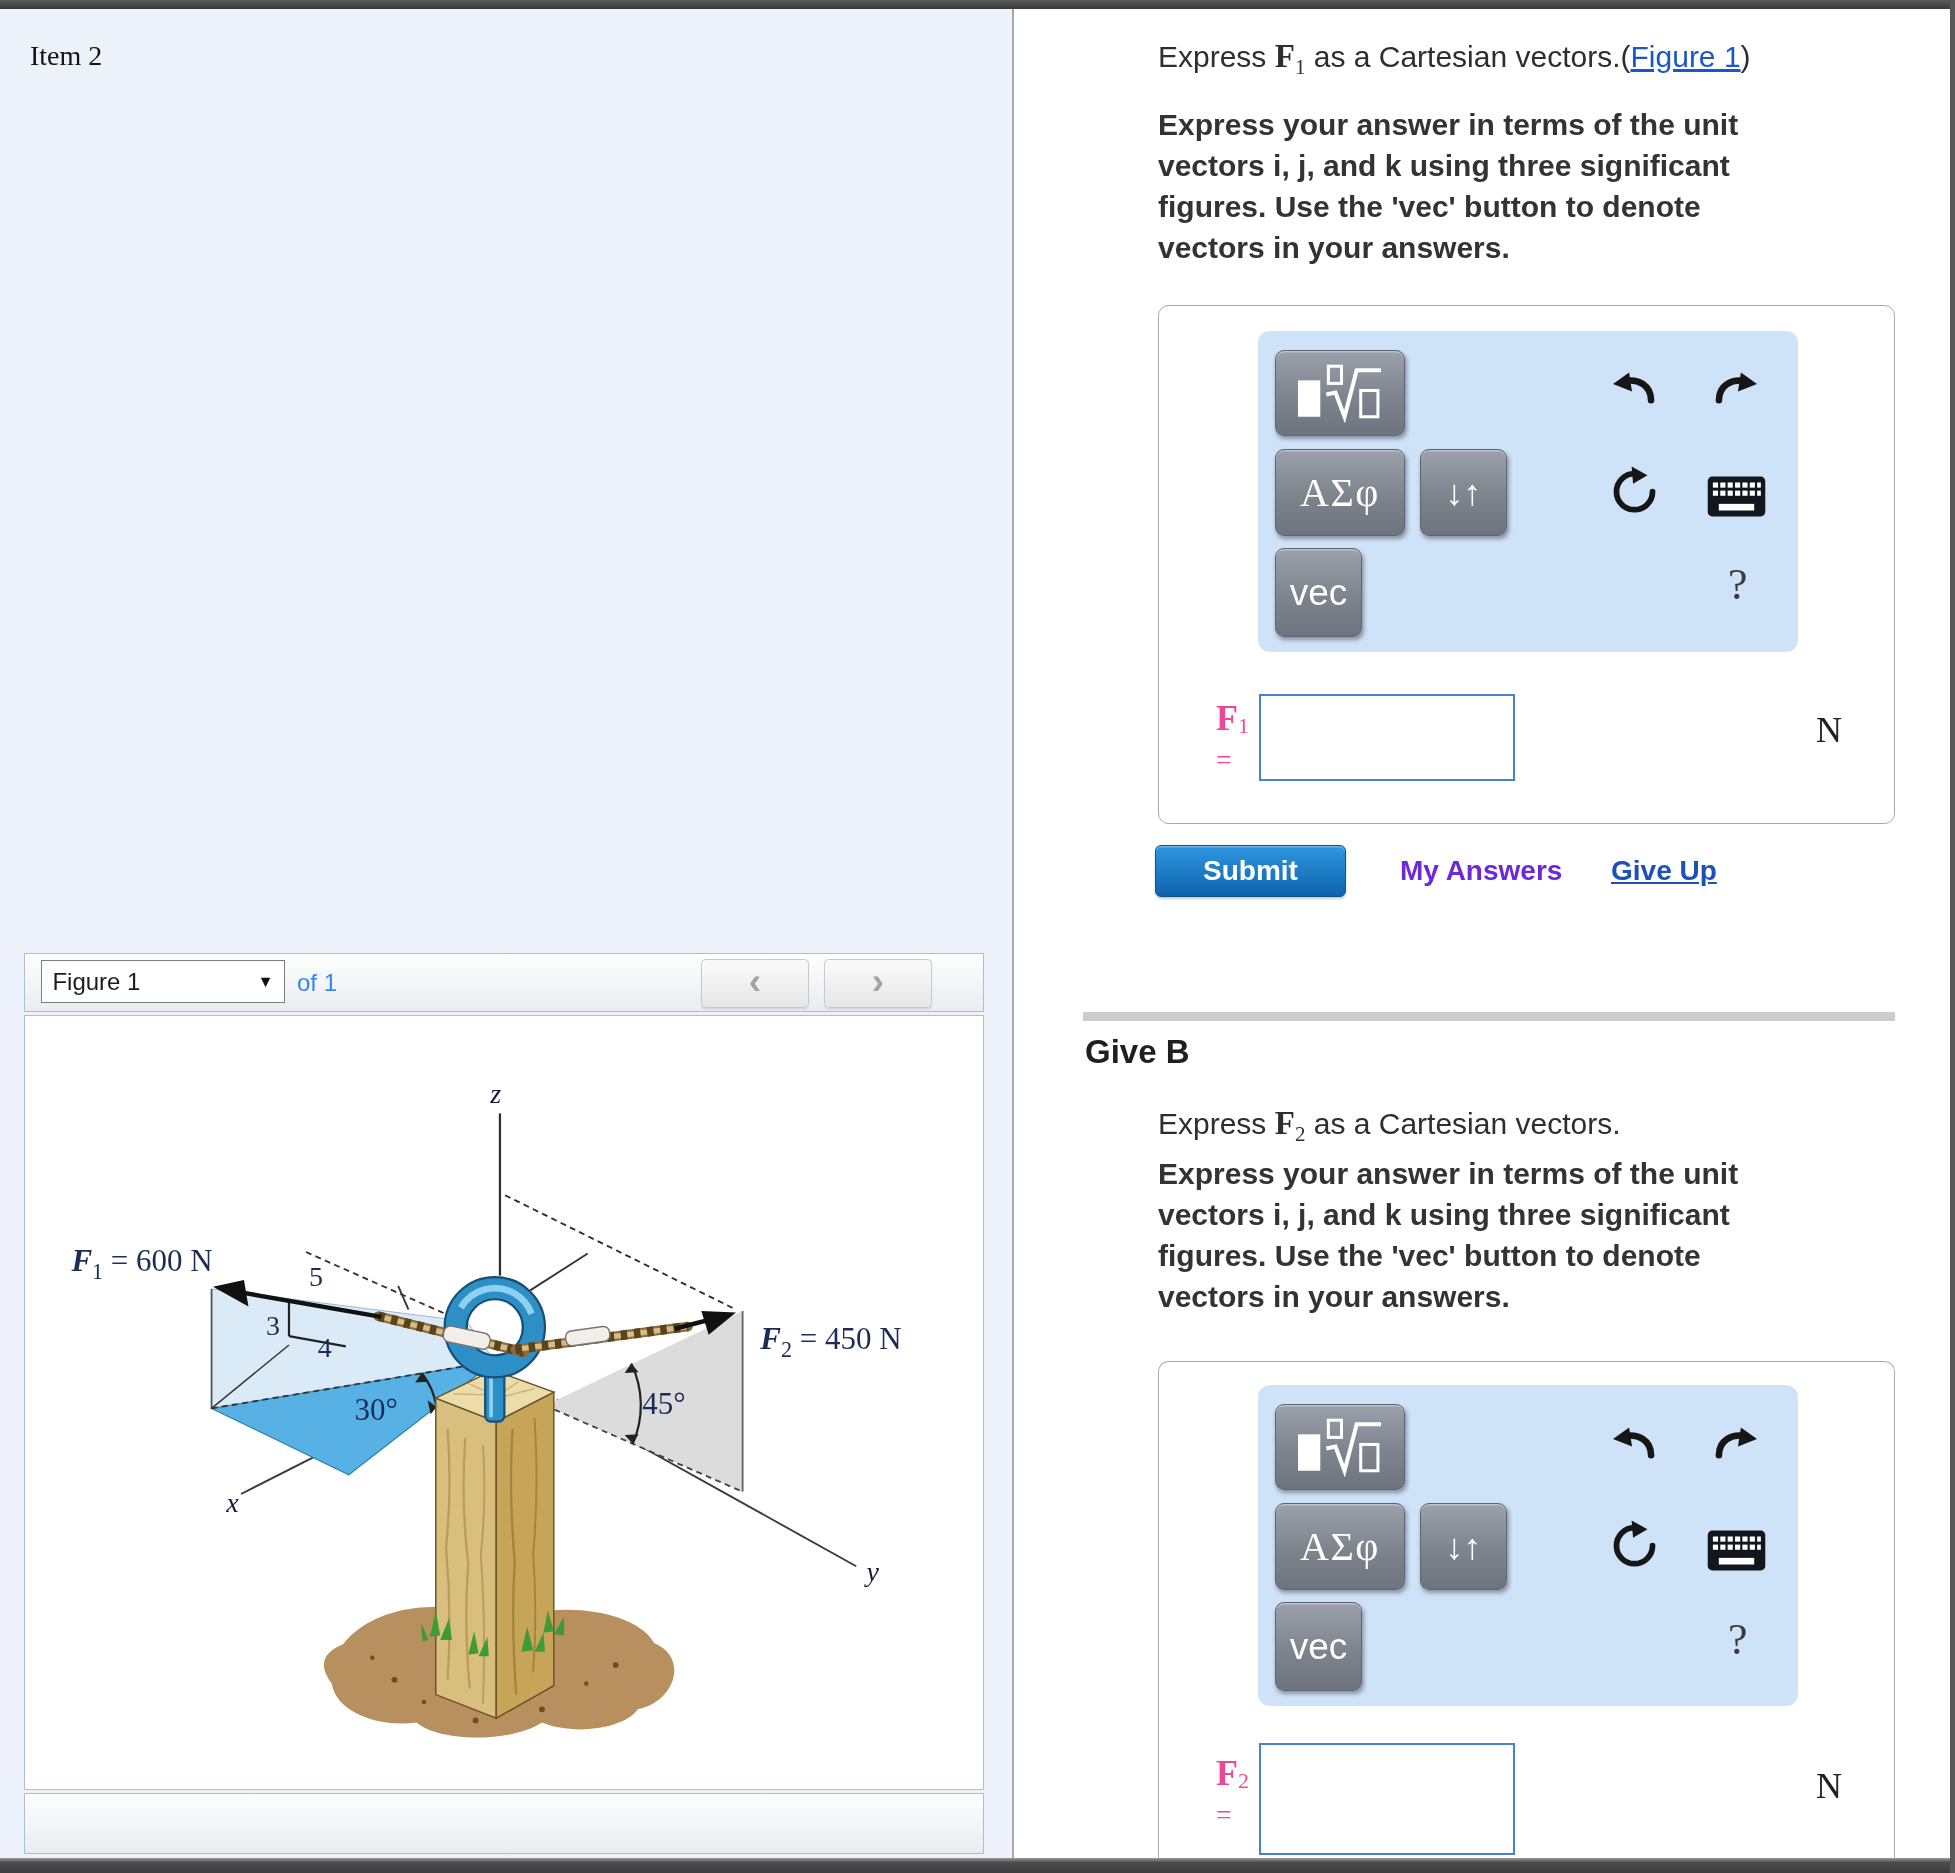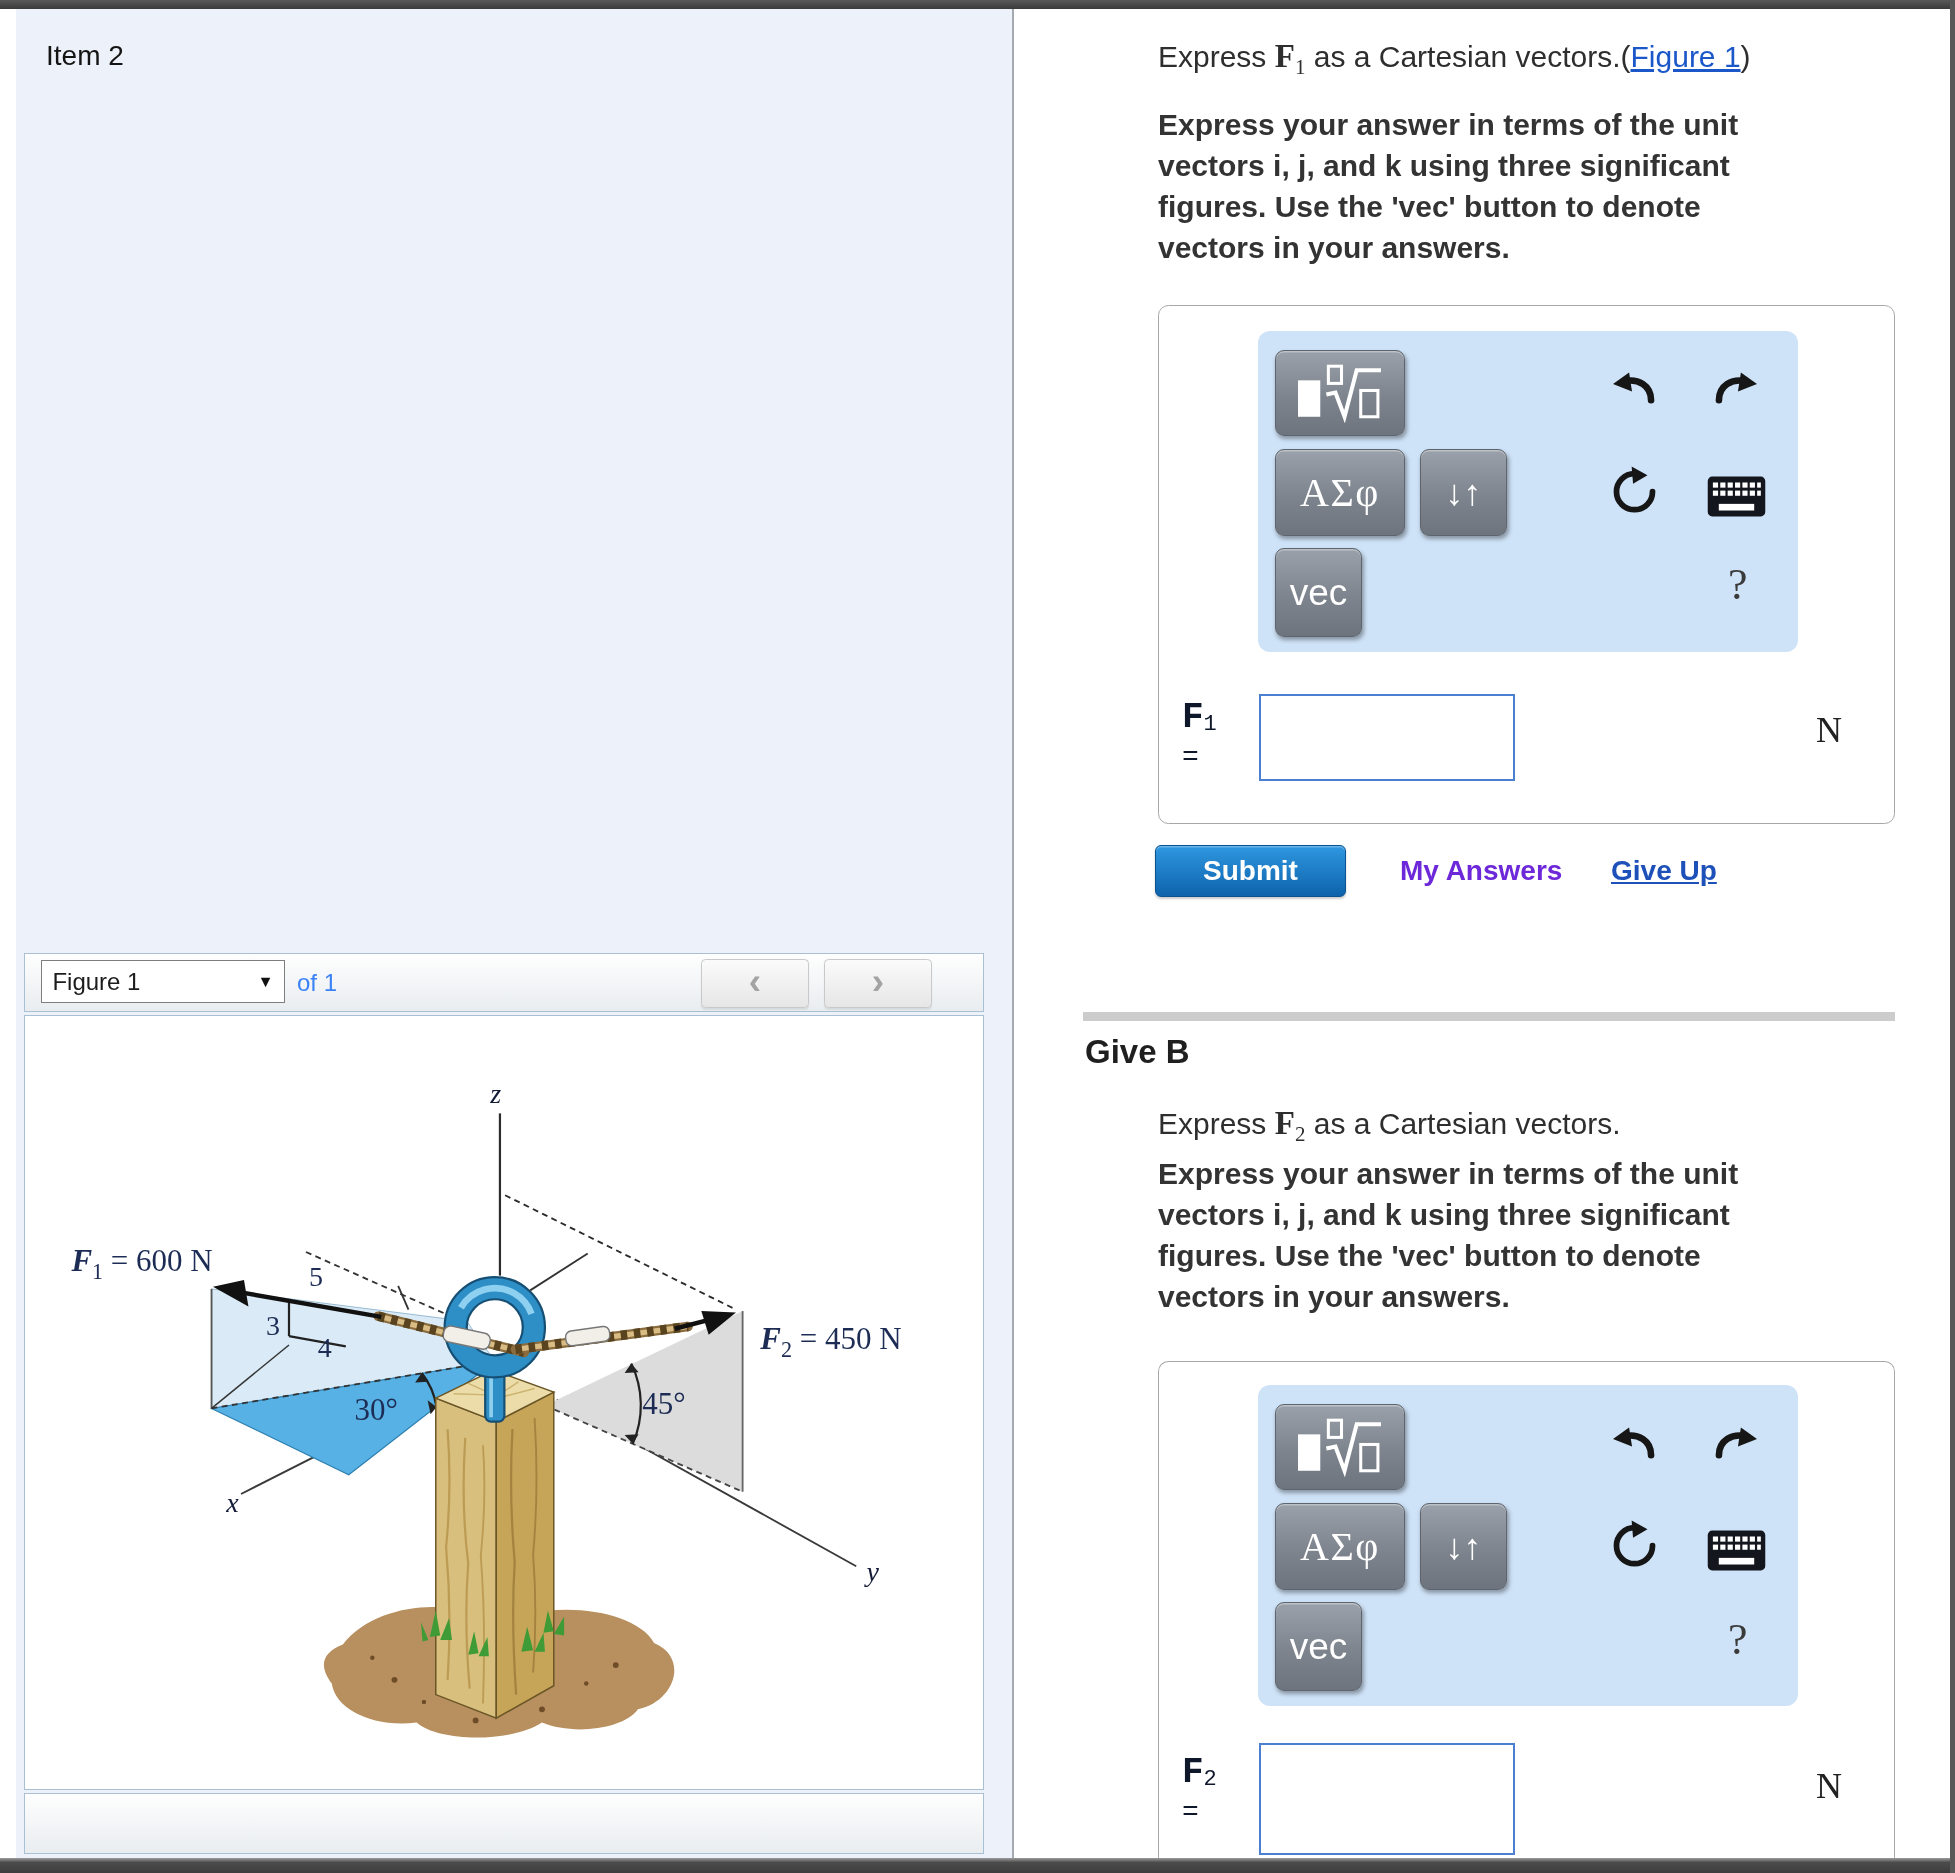--- a/index.html
+++ b/index.html
@@ -7,22 +7,22 @@
   .screen { position:relative; width:1955px; height:1873px; background:#ffffff;
             font-family:"Liberation Sans", sans-serif; overflow:hidden; }
 
   .topbar { position:absolute; left:0; top:0; width:1955px; height:9px;
             background:linear-gradient(#5a5a5a,#3a3a3a); z-index:40; }
   .bottombar { position:absolute; left:0; top:1858px; width:1955px; height:15px;
                background:linear-gradient(#9c9c9c,#4b4b4b 30%,#3d3d3d); z-index:40; }
   .rightedge { position:absolute; left:1950px; top:0; width:5.2px; height:1873px;
                background:#585858; z-index:41; }
 
-  .left-panel { position:absolute; left:16px; top:9px; width:1012px; height:1850px;
-                background:#edf1f9; }
+  .left-panel { position:absolute; left:0; top:9px; width:1012px; height:1850px;
+                background:#edf1f9;font-family:Liberation Serif, serif; }
   .v-divider { position:absolute; left:1012px; top:9px; width:2.2px; height:1850px;
                background:#a4aab1; }
   .right-panel { position:absolute; left:1014px; top:9px; width:936px; height:1850px;
                  background:#ffffff; }
 
   .item-title { position:absolute; left:30px; top:31px; font-size:28px; color:#141414; }
 
   
   .fv-header, .fv-footer { position:absolute; left:24.4px; width:960px;
        background:linear-gradient(180deg,#fefefe,#e9edf0);
@@ -66,22 +66,22 @@
             background:linear-gradient(180deg,#9aa1aa 0%,#7e848d 55%,#6e747d 100%);
             box-shadow:1.5px 3px 4.4px rgba(0,0,0,.35), inset 0 1.5px 0 rgba(255,255,255,.35);
             color:#fff; display:flex; align-items:center; justify-content:center;
             cursor:pointer; }
   .tb-greek { font-family:"Liberation Serif",serif; font-size:40px; letter-spacing:1.5px; }
   .tb-updown { font-size:36px; }
   .tb-vec { font-size:37px; }
   .tb-icon { position:absolute; cursor:pointer; }
   .tb-help { font-family:"Liberation Serif",serif; font-size:44px; color:#3a3a3a; }
 
-  .ans-label { position:absolute; width:81px; font-family:Liberation Mono, monospace;
-               color:#0f172a; }
+  .ans-label { position:absolute; width:81px; font-family:Liberation Serif, serif;
+               color:#ec4899;margin-left:34px; }
   .ans-label .sym { font-weight:700; font-size:36px; }
   .ans-label sub { font-size:22px; }
   .ans-label .eq { display:block; font-size:28px; margin-top:4.4px; }
   .ans-input { position:absolute; width:256px; background:#fff;
                border:2.2px solid #4b7fd2; font-size:27px; padding:0 7.4px; }
   .ans-unit { position:absolute; font-family:"Liberation Serif",serif; font-size:36px; color:#222; }
 
   .submit-btn { position:absolute; left:1155px; top:845px; width:191px; height:52px;
                 border-radius:6px; border:1.5px solid #0a5390;
                 background:linear-gradient(180deg,#2f97e0,#0d63ac);

